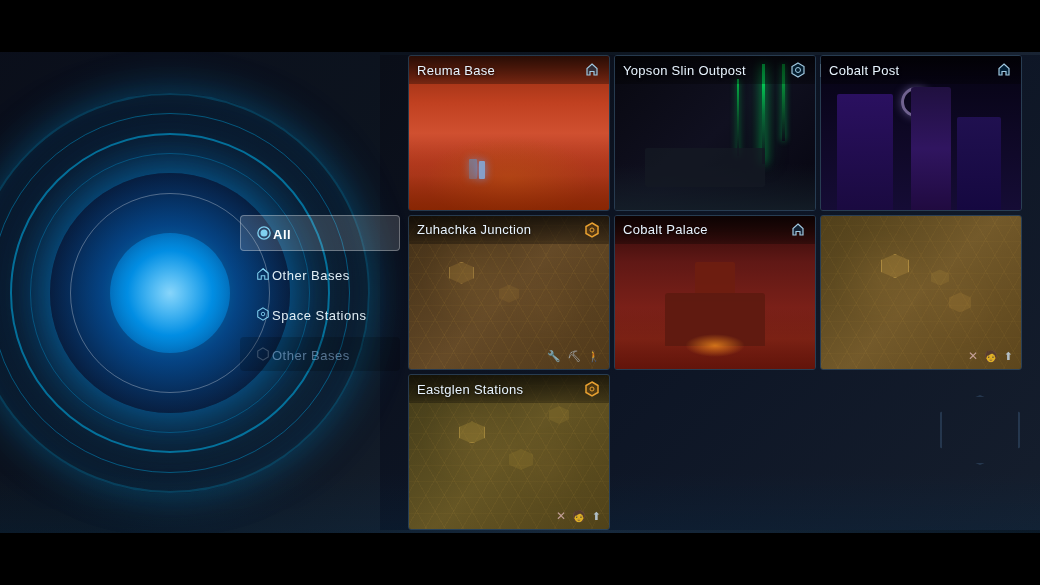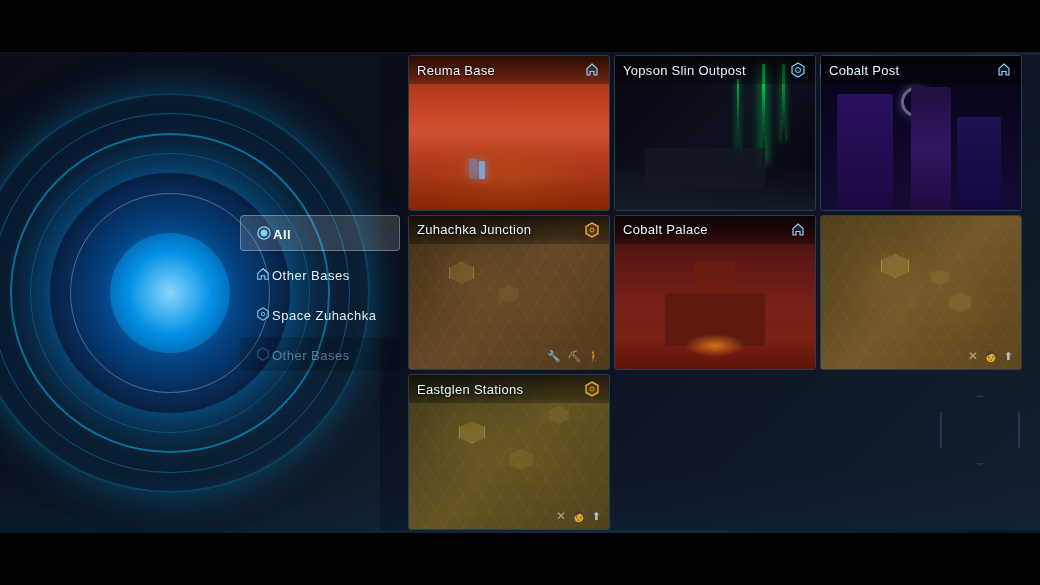--- a/index.html
+++ b/index.html
@@ -449,21 +449,21 @@
     <span class="nav-label">Other Bases</span>
   </div>
 
   <div class="nav-item">
     <div class="nav-icon">
       <svg class="icon-svg" viewBox="0 0 16 16">
         <path d="M8 1 L14 4.5 L14 11.5 L8 15 L2 11.5 L2 4.5 Z" fill="none" stroke="#80d0f0" stroke-width="1.2"></path>
         <circle cx="8" cy="8" r="2" fill="none" stroke="#80d0f0" stroke-width="1"></circle>
       </svg>
     </div>
-    <span class="nav-label">Space Zuhachka</span>
+    <span class="nav-label">Space Stations</span>
   </div>
 
   <div class="nav-item inactive">
     <div class="nav-icon">
       <svg class="icon-svg" viewBox="0 0 16 16">
         <path d="M8 1 L14 4.5 L14 11.5 L8 15 L2 11.5 L2 4.5 Z" fill="none" stroke="#607080" stroke-width="1.2"></path>
       </svg>
     </div>
     <span class="nav-label">Other Bases</span>
   </div>

